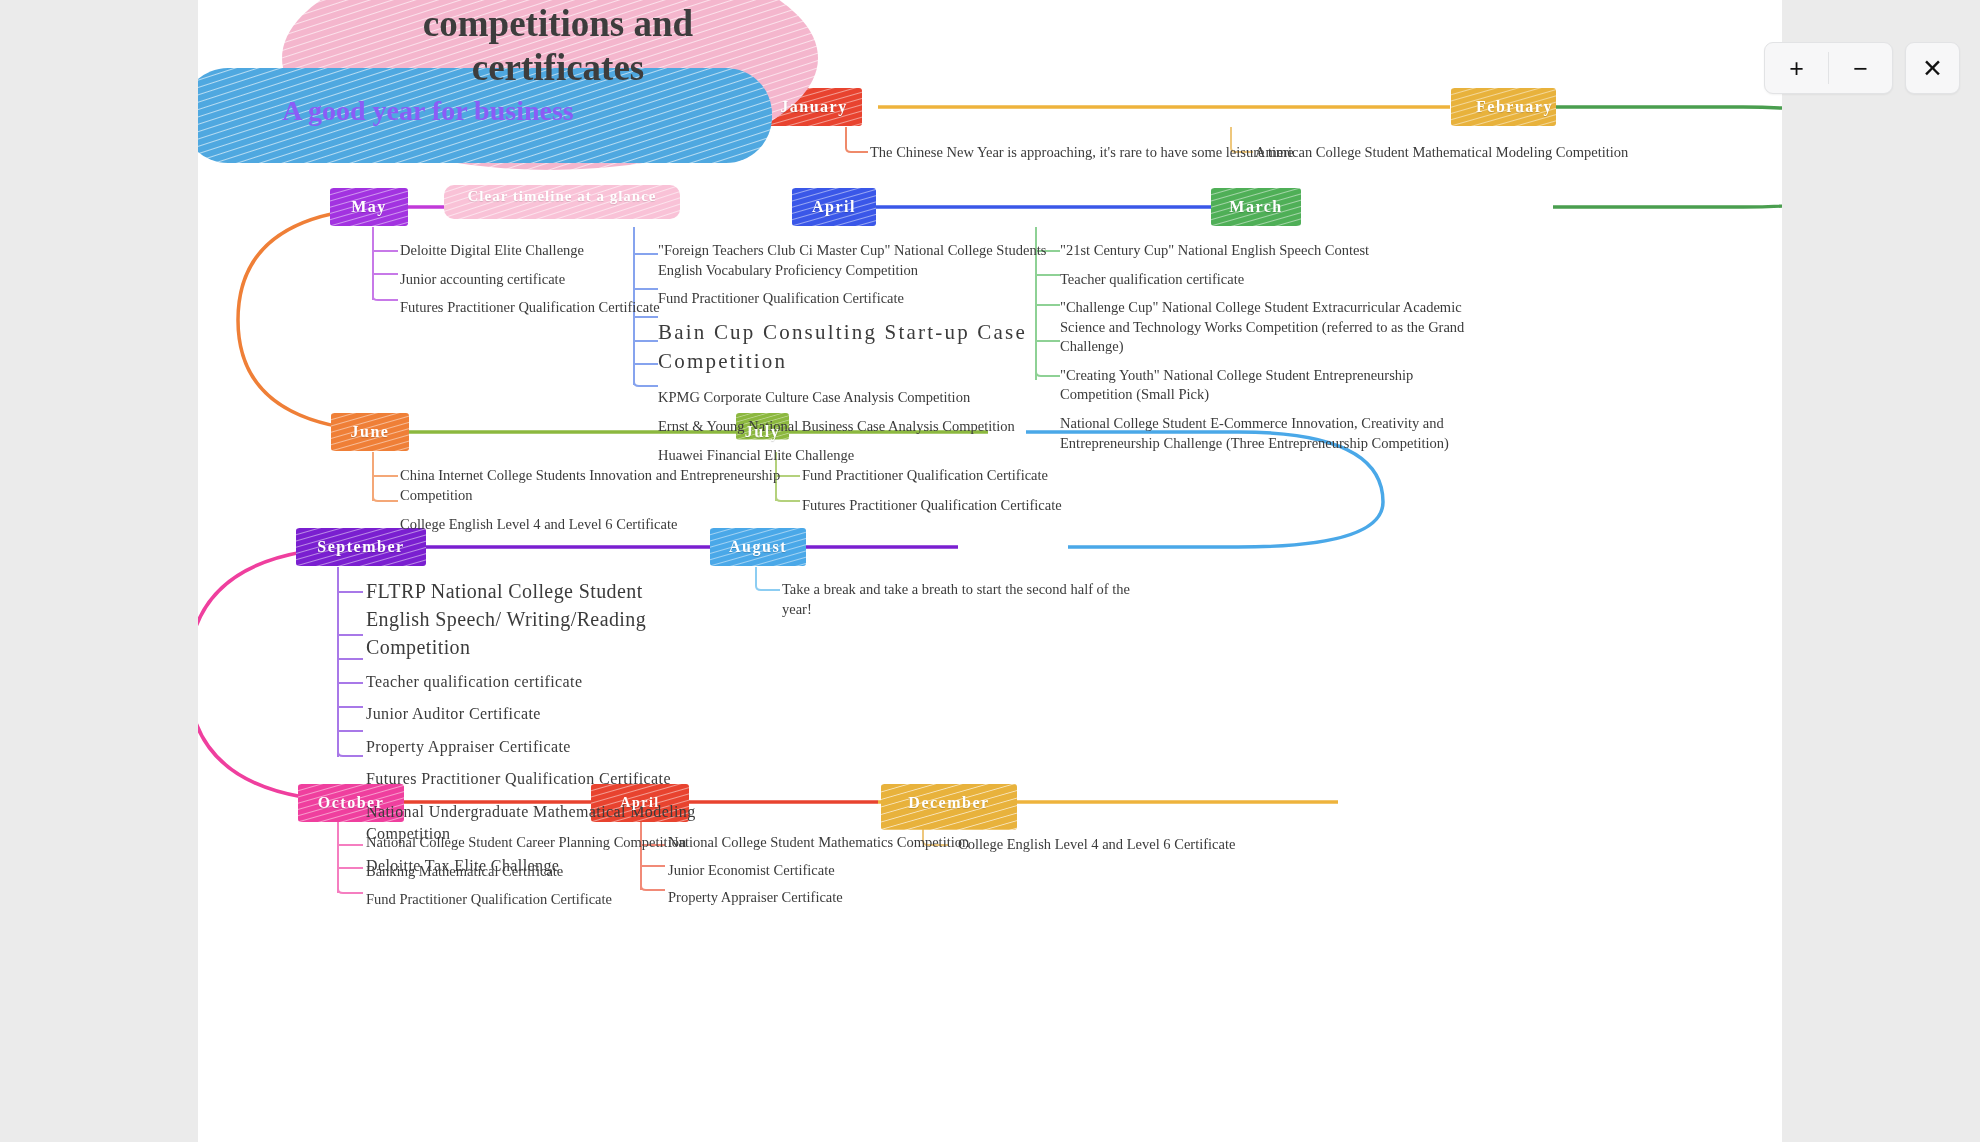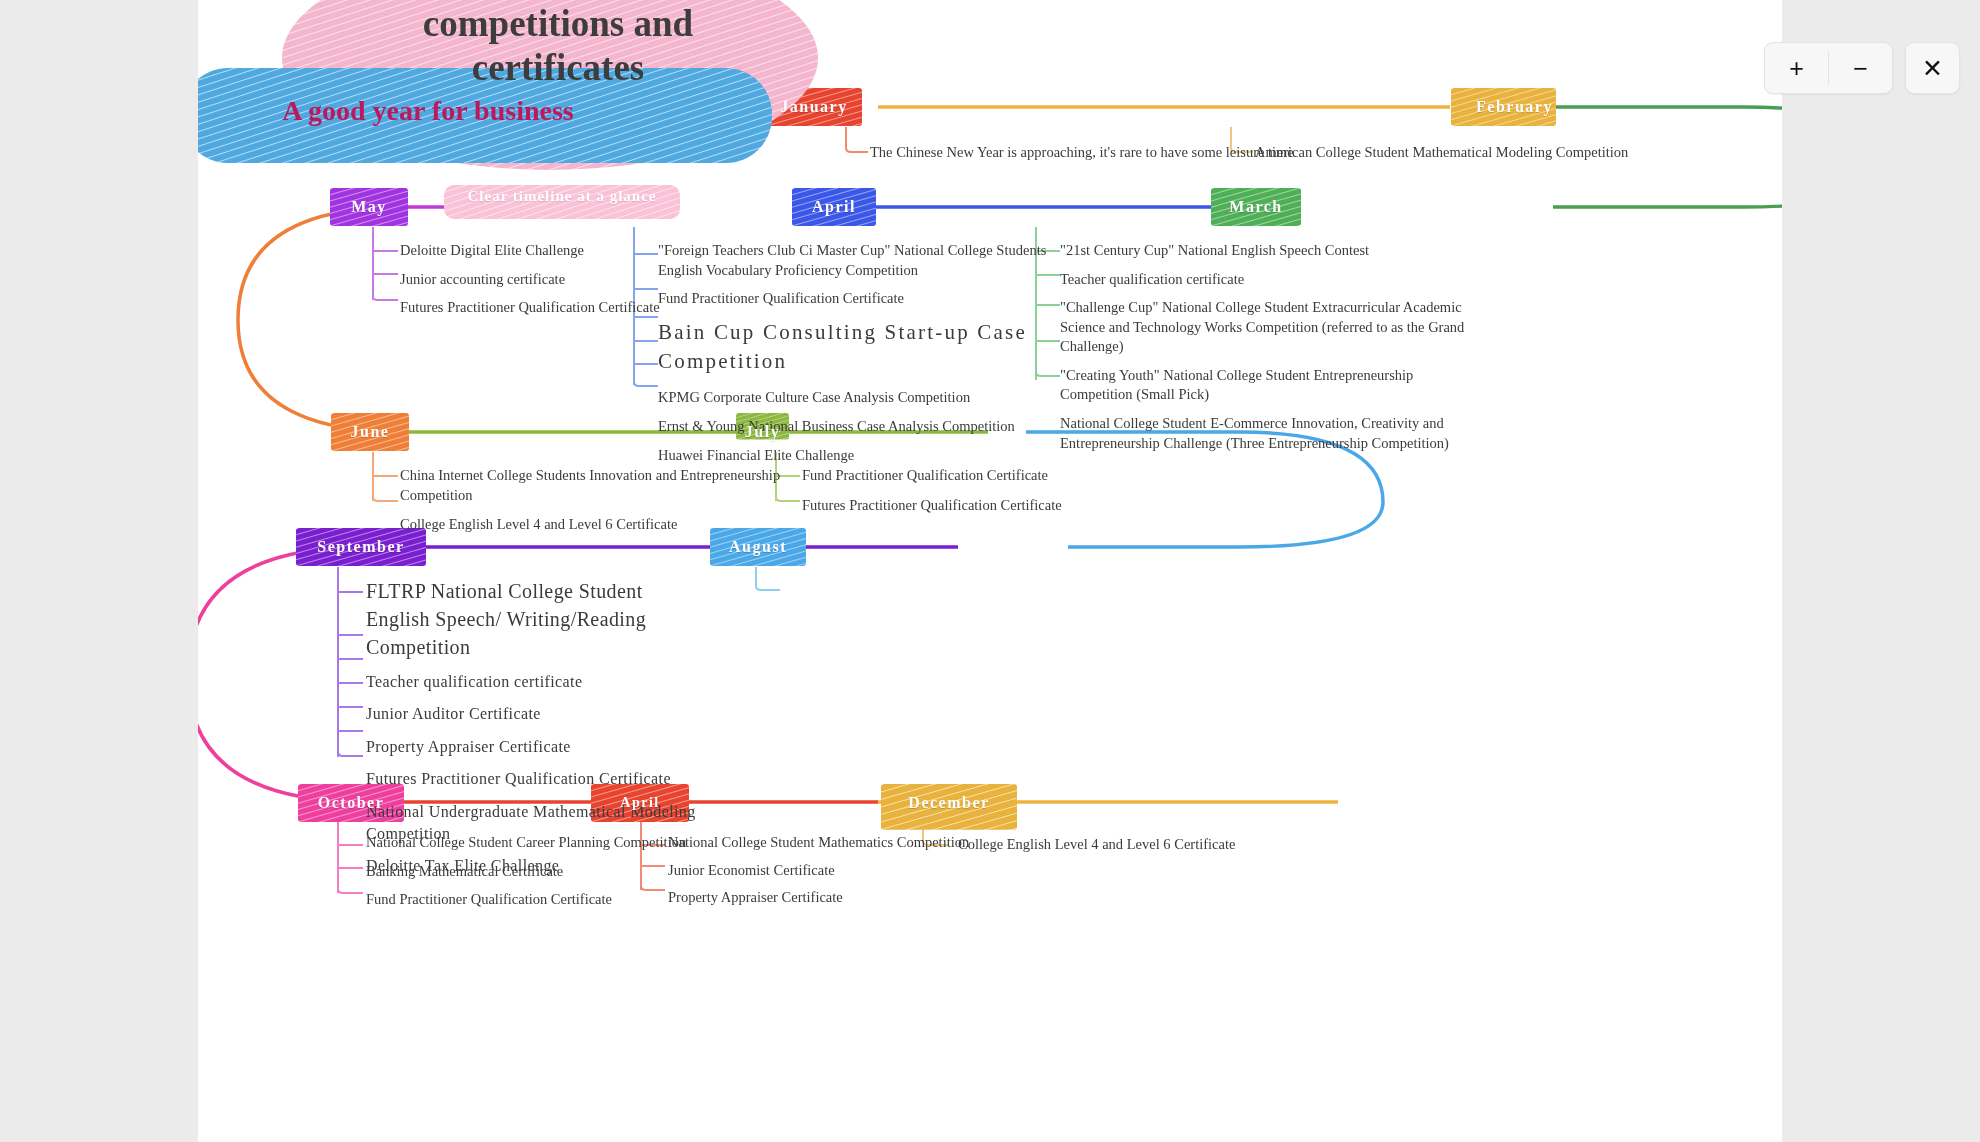--- a/index.html
+++ b/index.html
@@ -97,21 +97,21 @@
     position: absolute;
     color: #3d3d3d;
     font-weight: bold;
     font-size: 37px;
     line-height: 1.2;
     text-align: center;
     z-index: 6;
   }
   .title-sub {
     position: absolute;
-    color: #be185d;
+    color: #8b5cf6;
     font-weight: bold;
     font-size: 28px;
     line-height: 1.25;
     text-align: center;
     z-index: 6;
   }
   .title-tag {
     position: absolute;
     color: #ffffff;
     font-weight: bold;
@@ -463,20 +463,21 @@
     <div class="item-list" style="left:202px; top:466px; width:400px;">
       <div class="item" style="margin-bottom:10px;">China Internet College Students Innovation and Entrepreneurship Competition</div>
       <div class="item">College English Level 4 and Level 6 Certificate</div>
     </div>
 
     <div class="item-list" style="left:604px; top:466px; width:320px;">
       <div class="item" style="margin-bottom:10px;">Fund Practitioner Qualification Certificate</div>
       <div class="item">Futures Practitioner Qualification Certificate</div>
     </div>
 
+    <div class="note" style="left:584px; top:580px; width:360px;">Take a break and take a breath to start the second half of the year!</div>
 
     <div class="item-list" style="left:168px; top:577px; width:400px;">
       <div class="item big" style="width:320px;">FLTRP National College Student English Speech/ Writing/Reading Competition</div>
       <div class="item big" style="font-size:16px;">Teacher qualification certificate</div>
       <div class="item big" style="font-size:16px;">Junior Auditor Certificate</div>
       <div class="item big" style="font-size:16px;">Property Appraiser Certificate</div>
       <div class="item big" style="font-size:16px;">Futures Practitioner Qualification Certificate</div>
       <div class="item big" style="font-size:16px;">National Undergraduate Mathematical Modeling Competition</div>
       <div class="item big" style="font-size:16px;">Deloitte Tax Elite Challenge</div>
     </div>

